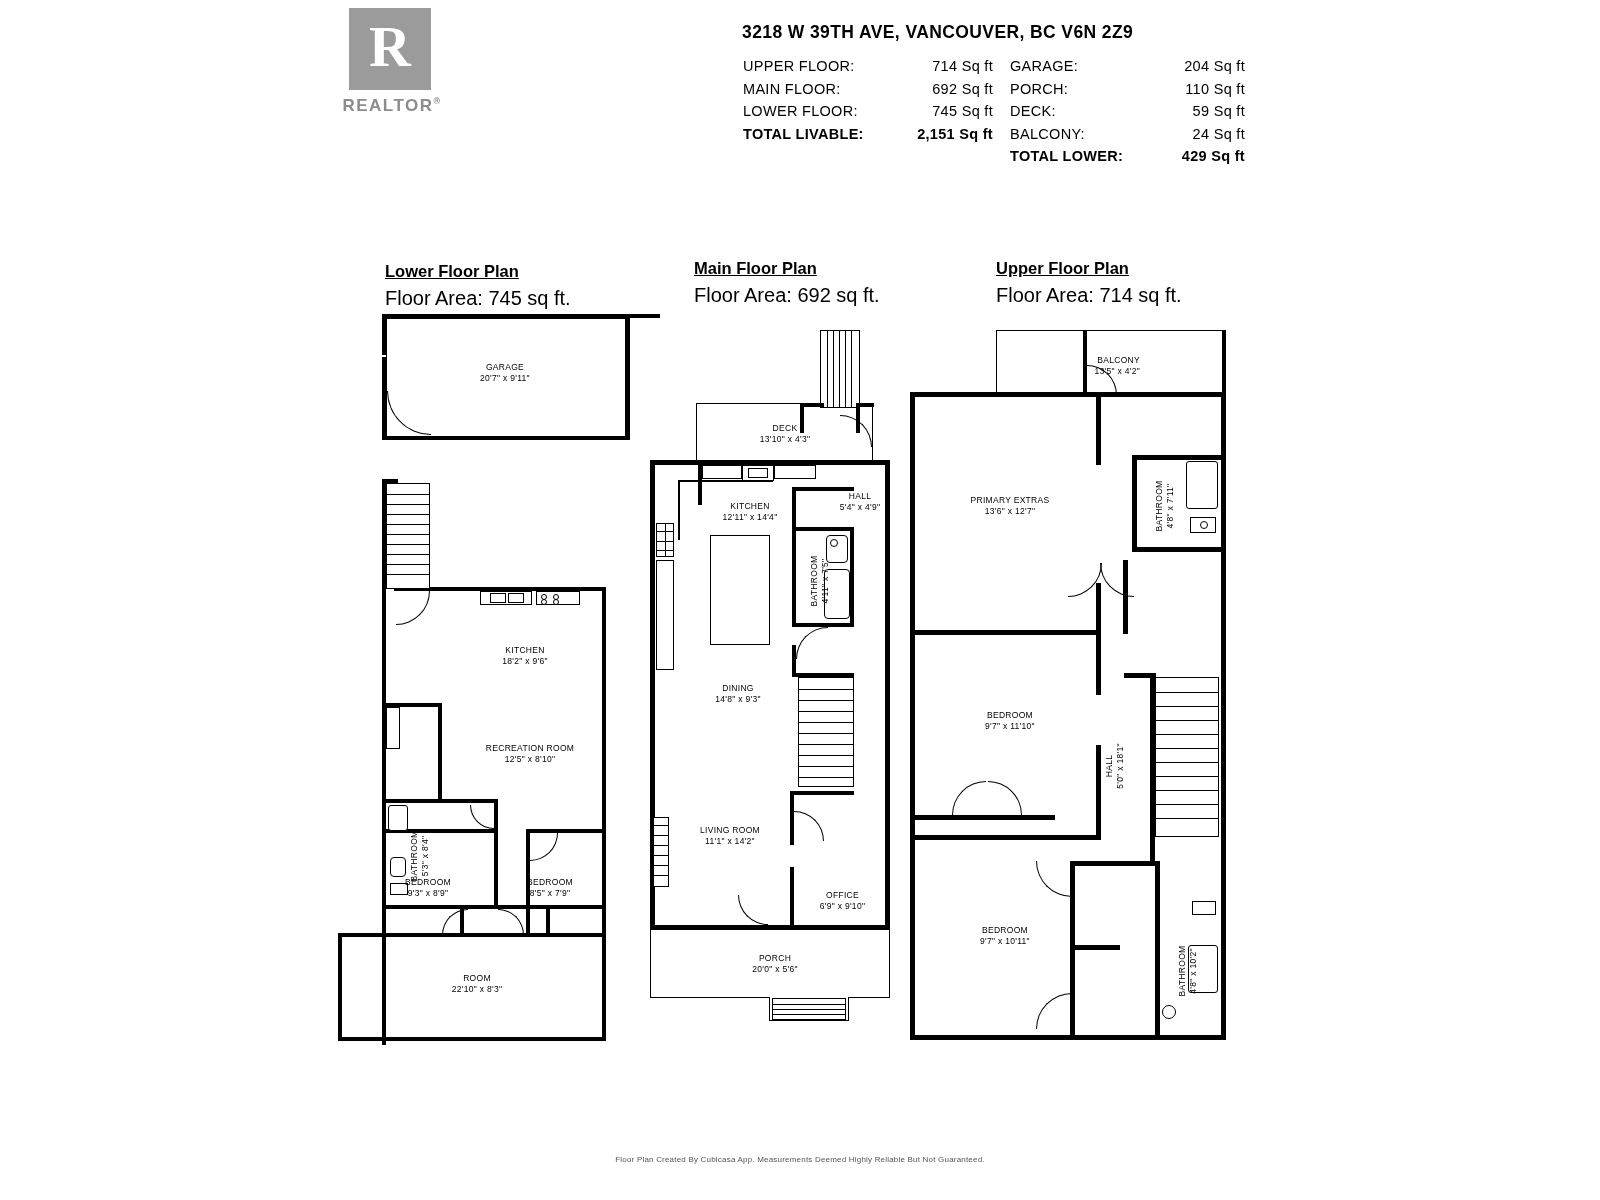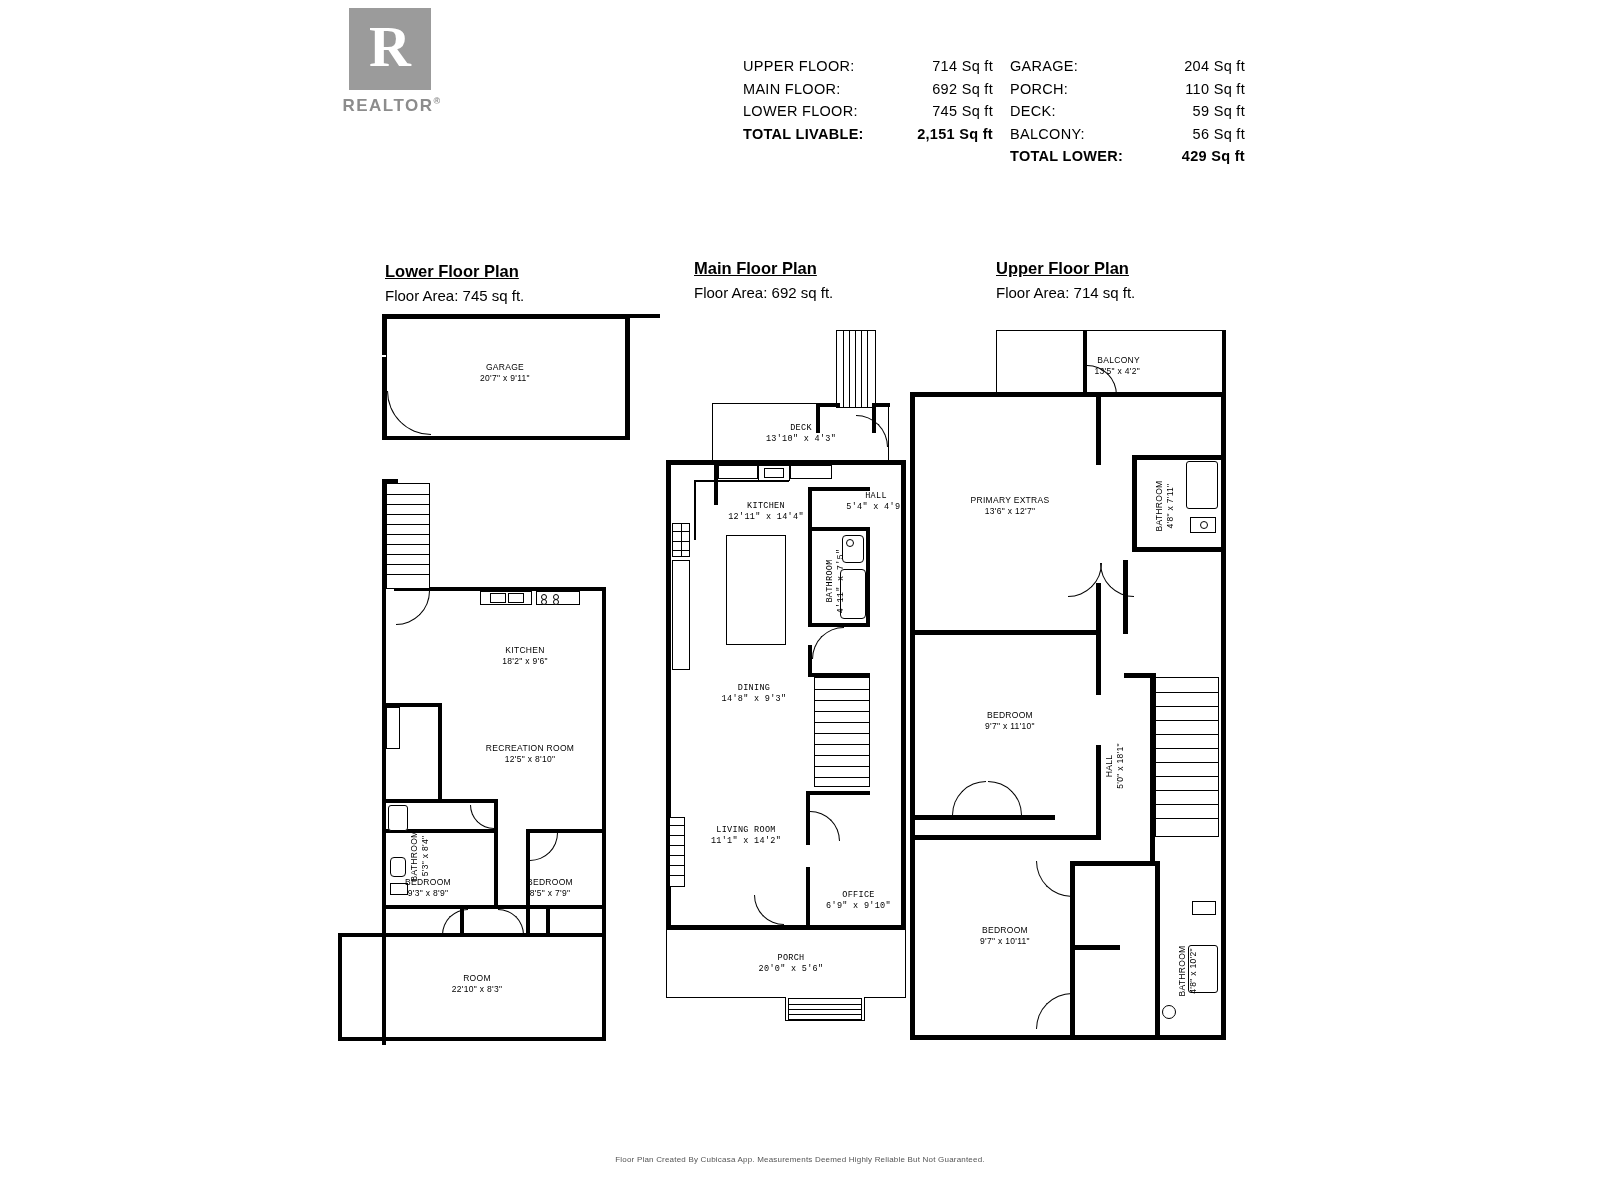--- a/index.html
+++ b/index.html
@@ -30,21 +30,21 @@
   .stat-col{position:absolute;font-size:14.5px;letter-spacing:.3px;}
   #stats-left{left:743px;top:58px;width:250px;text-align:center;}
   #stats-right{left:1010px;top:58px;width:235px;}
   .stat-row{display:flex;justify-content:space-between;margin-bottom:6.5px;}
   .stat-row .lbl{white-space:nowrap;}
   .stat-row .val{white-space:nowrap;}
   .stat-row.total .lbl,.stat-row.total .val{font-weight:bold;}
 
   
   .plan-title{position:absolute;font-size:16.5px;font-weight:bold;text-decoration:underline;}
-  .plan-area{position:absolute;font-size:15px;}
+  .plan-area{position:absolute;font-size:20px;}
 
   
   .plan{position:absolute;}
   .wall{position:absolute;background:#000;}
   .thin{position:absolute;background:#000;}
   .room-lbl{position:absolute;text-align:center;font-size:8.5px;line-height:11px;letter-spacing:.3px;}
   .room-lbl .nm{font-weight:normal;}
   .room-lbl.vert{transform-origin:center center;}
   .fix{position:absolute;border:1px solid #000;background:#fff;box-sizing:border-box;}
   .fixr{position:absolute;border:1px solid #000;background:#fff;box-sizing:border-box;border-radius:50%;}
@@ -65,20 +65,21 @@
 
   <div id="realtor-logo">
     <div class="mark">
       <span>R</span>
     </div>
     <div class="word">
       <span>REALTOR</span><sup>®</sup>
     </div>
   </div>
 
+  <div id="address">3218 W 39TH AVE, VANCOUVER, BC V6N 2Z9</div>
 
   <div id="stats-left" class="stat-col">
     <div class="stat-row">
       <span class="lbl">UPPER FLOOR:</span>
       <span class="val">714 Sq ft</span>
     </div>
     <div class="stat-row">
       <span class="lbl">MAIN FLOOR:</span>
       <span class="val">692 Sq ft</span>
     </div>
@@ -100,21 +101,21 @@
     <div class="stat-row">
       <span class="lbl">PORCH:</span>
       <span class="val">110 Sq ft</span>
     </div>
     <div class="stat-row">
       <span class="lbl">DECK:</span>
       <span class="val">59 Sq ft</span>
     </div>
     <div class="stat-row">
       <span class="lbl">BALCONY:</span>
-      <span class="val">56 Sq ft</span>
+      <span class="val">24 Sq ft</span>
     </div>
     <div class="stat-row total">
       <span class="lbl">TOTAL LOWER:</span>
       <span class="val">429 Sq ft</span>
     </div>
   </div>
 </div>
 
 <div class="plan-title" style="left:385px;top:262px;">Lower Floor Plan</div>
 <div class="plan-area" style="left:385px;top:287px;">Floor Area: 745 sq ft.</div>
@@ -246,21 +247,21 @@
   <div class="room-lbl" style="left:150px;top:572px;width:140px;">
     <div class="nm">BEDROOM</div>
     <div>8'5" x 7'9"</div>
   </div>
   <div class="room-lbl" style="left:62px;top:668px;width:170px;">
     <div class="nm">ROOM</div>
     <div>22'10" x 8'3"</div>
   </div>
 </div>
 
-<div class="plan" id="plan-main" style="left:656px;top:305px;width:270px;height:730px;font-family:Liberation Mono, monospace;">
+<div class="plan" id="plan-main" style="left:640px;top:305px;width:270px;height:730px;">
 
   <div class="stairv" style="position:absolute;left:180px;top:25px;width:40px;height:78px;border:1px solid #000;background:#fff;box-sizing:border-box;">
     <i style="left:6px"></i>
       <i style="left:12px"></i>
       <i style="left:18px"></i>
       <i style="left:24px"></i>
       <i style="left:30px"></i>
   </div>
   <div class="wall" style="left:160px;top:98px;width:24px;height:4px;"></div>
   <div class="wall" style="left:160px;top:98px;width:4px;height:30px;"></div>

